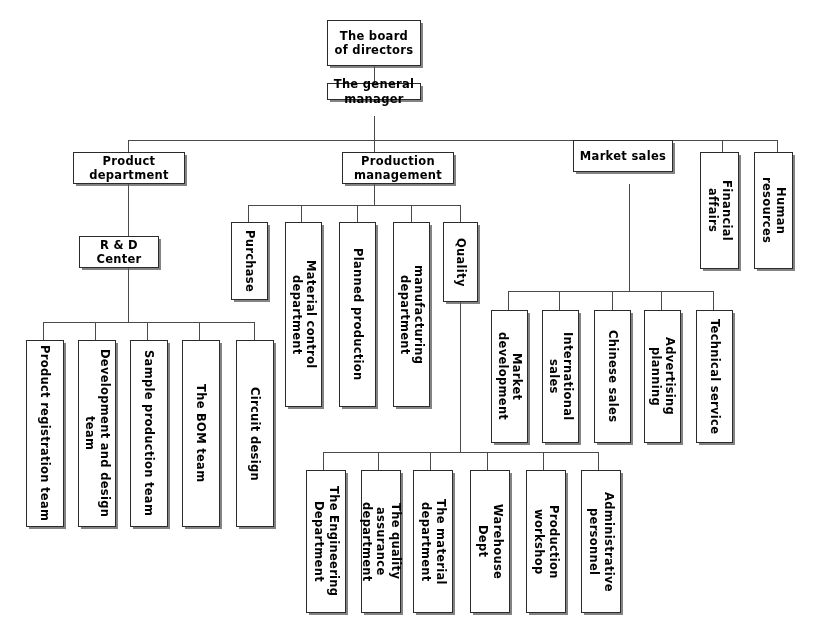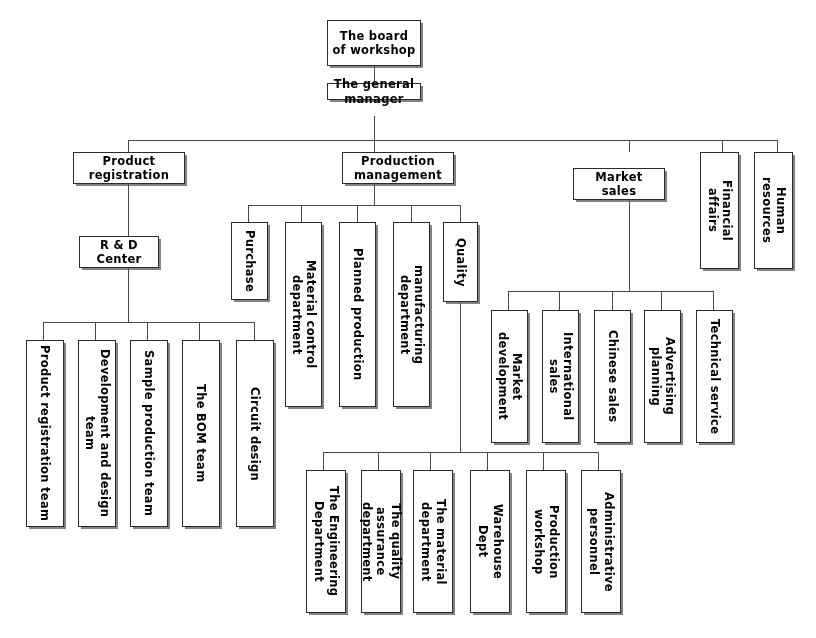--- a/index.html
+++ b/index.html
@@ -111,39 +111,39 @@
   <div class="line v" style="left:629px; top:184px; height:107px;"></div>
   <div class="line h" style="left:508px; top:291px; width:206px;"></div>
   <div class="line v" style="left:508px; top:291px; height:19px;"></div>
   <div class="line v" style="left:559px; top:291px; height:19px;"></div>
   <div class="line v" style="left:612px; top:291px; height:19px;"></div>
   <div class="line v" style="left:661px; top:291px; height:19px;"></div>
   <div class="line v" style="left:713px; top:291px; height:19px;"></div>
 
   <div class="box horiz" style="left:327px; top:20px; width:94px; height:46px;">
     <span class="lbl">The board
-of workshop</span>
+of directors</span>
   </div>
 
   <div class="box horiz" style="left:327px; top:83px; width:94px; height:17px;">
     <span class="lbl">The general
 manager</span>
   </div>
 
   <div class="box horiz" style="left:73px; top:152px; width:112px; height:32px;">
     <span class="lbl">Product
-registration</span>
+department</span>
   </div>
 
   <div class="box horiz" style="left:318px; top:152px; width:112px; height:32px;margin-left:24px;">
     <span class="lbl">Production
 management</span>
   </div>
 
-  <div class="box horiz" style="left:573px; top:168px; width:92px; height:32px;">
+  <div class="box horiz" style="left:573px; top:140px; width:100px; height:32px;">
     <span class="lbl">Market sales</span>
   </div>
 
   <div class="box vert" style="left:700px; top:152px; width:39px; height:117px;">
     <span class="lbl">Financial affairs</span>
   </div>
 
   <div class="box vert" style="left:754px; top:152px; width:39px; height:117px;">
     <span class="lbl">Human resources</span>
   </div>

